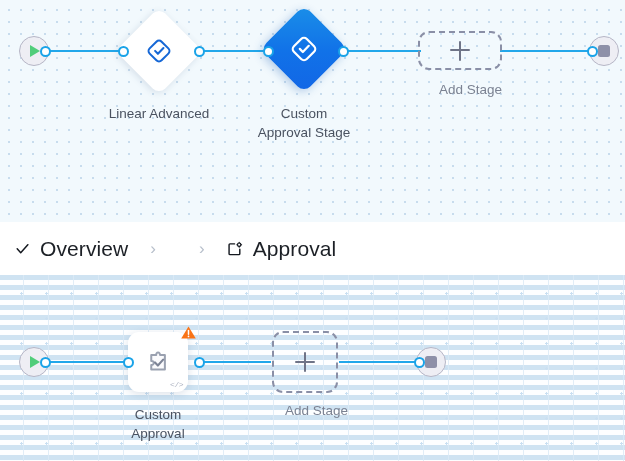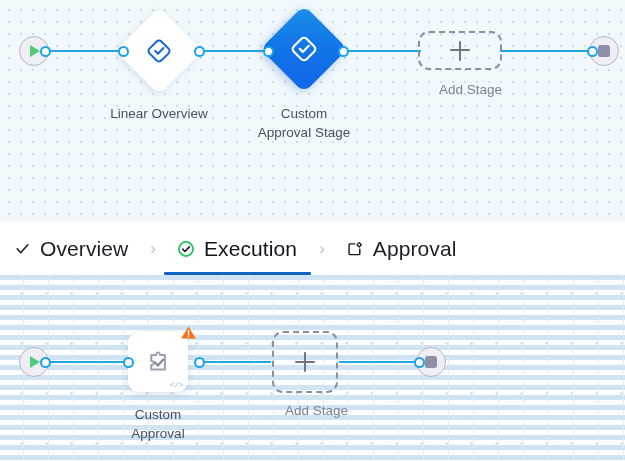--- a/index.html
+++ b/index.html
@@ -178,21 +178,21 @@
     <div class="diamond plain" style="left:128px; top:20px;">
       <span class="ico">
         <svg width="26" height="26" viewBox="0 0 24 24" fill="none">
           <rect x="4.2" y="4.2" width="15.6" height="15.6" rx="3.4" stroke="#1668d6" stroke-width="1.9" transform="rotate(45 12 12)"></rect>
           <path d="M8.4 11.9l2.6 2.7 5.1-5.3" stroke="#1668d6" stroke-width="1.9" stroke-linecap="round" stroke-linejoin="round"></path>
         </svg>
       </span>
     </div>
     <div class="port" style="left:118px; top:45.5px;"></div>
     <div class="port" style="left:194px; top:45.5px;"></div>
-    <div class="node-label" style="left:79px; top:104px; width:160px;">Linear Overview</div>
+    <div class="node-label" style="left:79px; top:104px; width:160px;">Linear Advanced</div>
 
     <div class="diamond selected" style="left:273px; top:18px;">
       <span class="ico">
         <svg width="28" height="28" viewBox="0 0 24 24" fill="none">
           <rect x="4.2" y="4.2" width="15.6" height="15.6" rx="3.4" stroke="#ffffff" stroke-width="1.9" transform="rotate(45 12 12)"></rect>
           <path d="M8.4 11.9l2.6 2.7 5.1-5.3" stroke="#ffffff" stroke-width="1.9" stroke-linecap="round" stroke-linejoin="round"></path>
         </svg>
       </span>
     </div>
     <div class="port" style="left:263px; top:45.5px;"></div>
@@ -217,29 +217,20 @@
       <span class="ico">
         <svg width="17" height="17" viewBox="0 0 24 24" fill="none">
           <path d="M4.5 12.5l5 5.4L19.5 6.6" stroke="#14181f" stroke-width="2.1" stroke-linecap="round" stroke-linejoin="round"></path>
         </svg>
       </span>
       <span class="tab-label">Overview</span>
     </div>
 
     <span class="tab-sep">›</span>
 
-    <div class="tab active">
-      <span class="ico">
-        <svg width="18" height="18" viewBox="0 0 24 24" fill="none">
-          <circle cx="12" cy="12" r="9.4" stroke="#22c55e" stroke-width="2.4"></circle>
-          <path d="M7.6 12.2l3.1 3.1 5.8-6.1" stroke="#14181f" stroke-width="2.1" stroke-linecap="round" stroke-linejoin="round"></path>
-        </svg>
-      </span>
-      <span class="tab-label">Execution</span>
-    </div>
 
     <span class="tab-sep">›</span>
 
     <div class="tab">
       <span class="ico">
         <svg width="18" height="18" viewBox="0 0 24 24" fill="none">
           <path d="M18.4 12.2v6.1a1.2 1.2 0 0 1-1.2 1.2H5.3a1.2 1.2 0 0 1-1.2-1.2V6.4a1.2 1.2 0 0 1 1.2-1.2h6.1" stroke="#14181f" stroke-width="1.9" stroke-linecap="round" stroke-linejoin="round"></path>
           <circle cx="17.6" cy="6.3" r="2.3" stroke="#14181f" stroke-width="1.6"></circle>
           <path d="M17.6 3.1v1M17.6 8.5v1M14.4 6.3h1M19.8 6.3h1" stroke="#14181f" stroke-width="1.5" stroke-linecap="round"></path>
         </svg>

